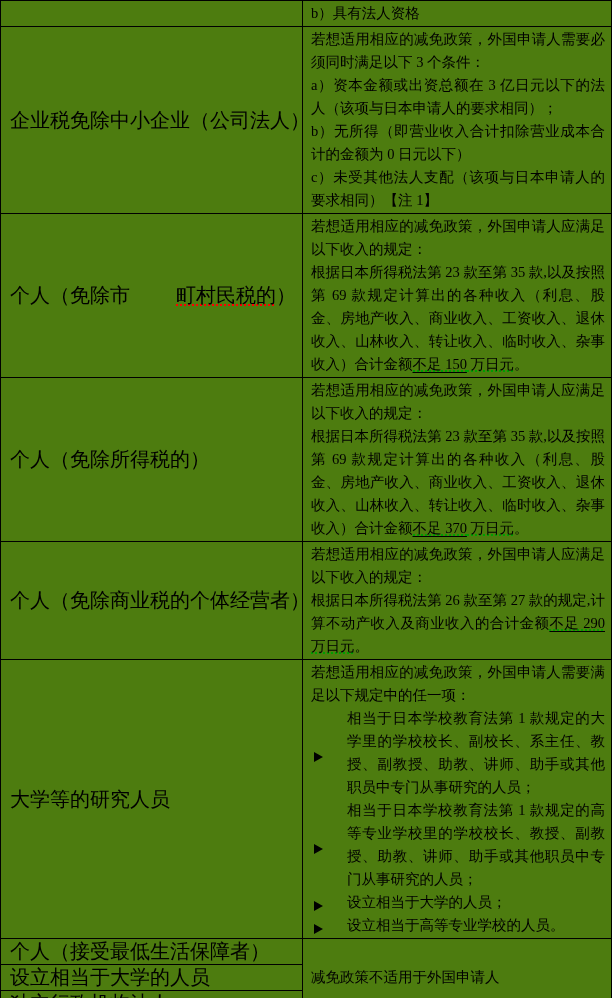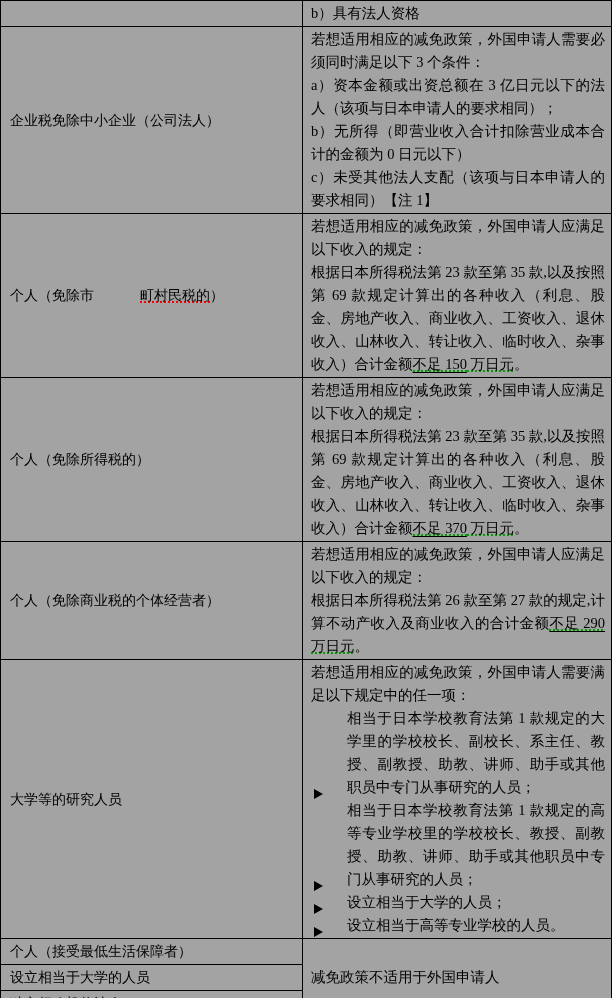--- a/index.html
+++ b/index.html
@@ -1,43 +1,43 @@
 <!DOCTYPE html>
 <html><head>
 <meta charset="utf-8">
 <style>
   html,body{margin:0;padding:0;background:#ffffff;}
   .page{
-    width:612px;height:998px;overflow:hidden;background:#a3a3a3;
+    width:612px;height:998px;overflow:hidden;background:#4d7c0f;
     font-family:"Liberation Serif","DejaVu Sans",serif;color:#000;
     box-sizing:border-box;
   }
   table.doc{
     border-collapse:collapse;table-layout:fixed;width:611px;margin:0;
   }
   col.c1{width:302px;}
   col.c2{width:309px;}
   td{
     border:1px solid #000;
     vertical-align:top;
     padding:1px 6px 1px 8px;
     font-size:14.5px;line-height:23px;
     overflow:hidden;
     word-break:break-all;
   }
   td.label{
     vertical-align:middle;
-    font-size:14px;
+    font-size:20px;
     padding-left:9px;
     white-space:nowrap;
   }
   td.middle{vertical-align:middle;}
   .para{text-align:justify;text-align-last:left;margin:0;}
   td.middle .para{text-align:center;}
-  .bullet-item{display:flex;align-items:flex-end;}
+  .bullet-item{display:flex;align-items:center;}
   .bullet-marker{flex:0 0 36px;padding-top:7px;padding-left:3px;box-sizing:border-box;}
   .tri{
     display:block;width:0;height:0;
     border-left:9px solid #000;
     border-top:5px solid transparent;
     border-bottom:5px solid transparent;
   }
   .bullet-text{flex:1 1 auto;text-align:justify;text-align-last:left;}
   
   .u{text-decoration:underline;text-underline-offset:3px;text-decoration-thickness:1px;}

